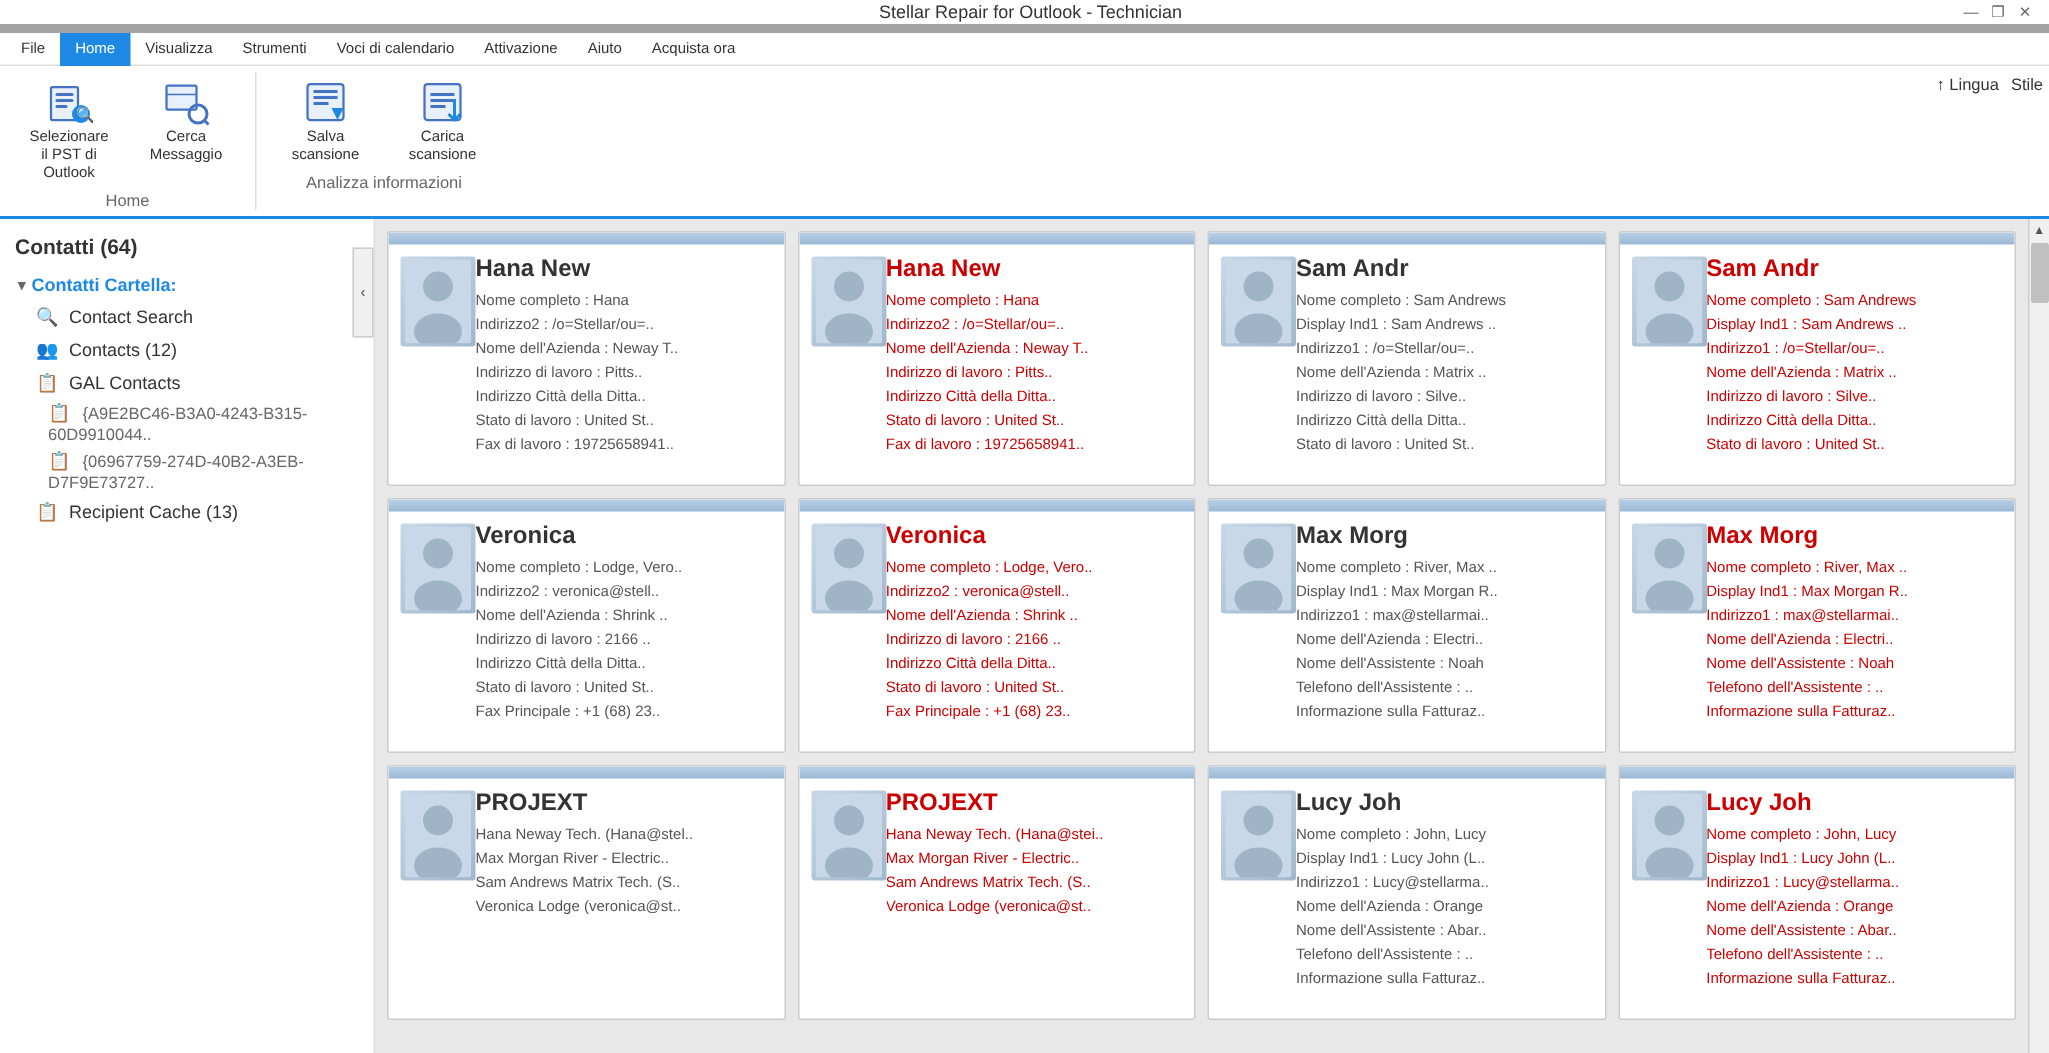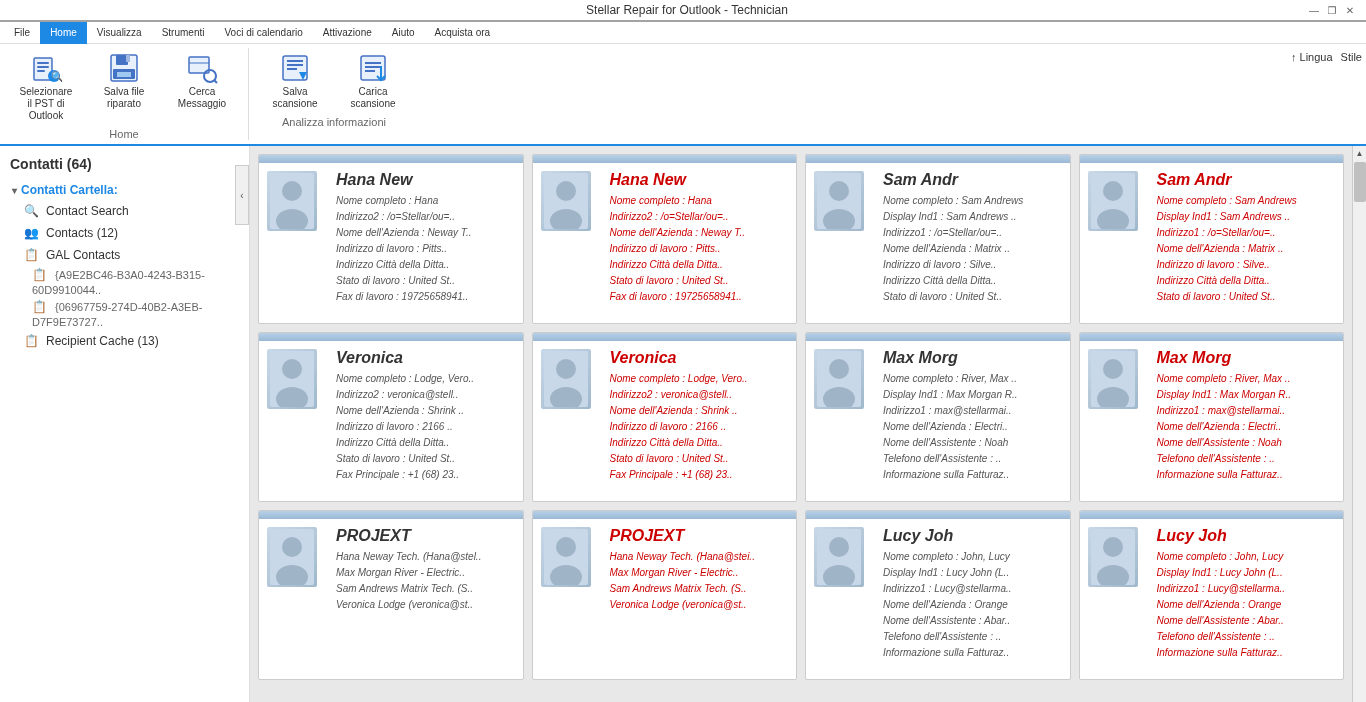--- a/index.html
+++ b/index.html
@@ -6,21 +6,21 @@
     body { font-family: 'Segoe UI', Arial, sans-serif; font-size: 12px; background: #f0f0f0; overflow: hidden; width: 1366px; height: 702px; }
 
     
     .title-bar {
       background: #fff;
       height: 22px;
       display: flex;
       align-items: center;
       justify-content: flex-end;
       padding: 0 8px;
-      border-bottom: 2px solid #a3a3a3;
+      border-bottom: 6px solid #a3a3a3;
     }
     .title-bar-text { font-size: 12px; color: #333; flex: 1; text-align: center; }
     .title-bar-controls { display: flex; gap: 2px; }
     .title-bar-btn { width: 16px; height: 16px; display: flex; align-items: center; justify-content: center; font-size: 10px; cursor: pointer; color: #666; }
 
     
     .menu-bar {
       background: #fff;
       height: 22px;
       display: flex;
@@ -170,22 +170,21 @@
       overflow: hidden;
       min-height: 170px;
     }
     .card-header {
       background: linear-gradient(to bottom, #b8d0e8, #9ab8d4);
       height: 8px;
     }
     .card-body {
       padding: 8px;
       display: flex;
-      gap: 19px;
-      font-style: italic;
+      gap: 0;
     }
     .card-avatar {
       width: 50px;
       height: 60px;
       background: linear-gradient(135deg, #c8d8e8, #a0b8cc);
       border-radius: 2px;
       flex-shrink: 0;
       display: flex;
       align-items: center;
       justify-content: center;
@@ -285,32 +284,20 @@
             <rect x="7" y="18" width="8" height="2" rx="1" fill="#4472c4"></rect>
             <circle cx="24" cy="24" r="6" fill="#1e88e5"></circle>
             <text x="21" y="28" font-size="10" fill="white">🔍</text>
           </svg>
         </div>
         <div class="label">Selezionare il PST di Outlook</div>
       </div>
       <div class="ribbon-btn">
         <div class="icon">
           <svg width="32" height="32" viewBox="0 0 32 32">
-            <rect x="3" y="3" width="26" height="26" rx="2" fill="#e8f0fc" stroke="#4472c4" stroke-width="1.5"></rect>
-            <rect x="8" y="3" width="12" height="10" rx="1" fill="#4472c4"></rect>
-            <rect x="18" y="3" width="4" height="7" fill="#a0b8e0"></rect>
-            <rect x="5" y="17" width="22" height="10" rx="1" fill="#4472c4"></rect>
-            <rect x="9" y="20" width="14" height="5" fill="#a0c8f0"></rect>
-          </svg>
-        </div>
-        <div class="label">Salva file riparato</div>
-      </div>
-      <div class="ribbon-btn">
-        <div class="icon">
-          <svg width="32" height="32" viewBox="0 0 32 32">
             <rect x="3" y="5" width="20" height="16" rx="1" fill="#e8f0fc" stroke="#4472c4" stroke-width="1.5"></rect>
             <line x1="3" y1="11" x2="23" y2="11" stroke="#4472c4" stroke-width="1"></line>
             <circle cx="24" cy="24" r="6" fill="none" stroke="#4472c4" stroke-width="2"></circle>
             <line x1="28" y1="28" x2="31" y2="31" stroke="#4472c4" stroke-width="2"></line>
           </svg>
         </div>
         <div class="label">Cerca Messaggio</div>
       </div>
     </div>
     <div class="ribbon-group-label">Home</div>

